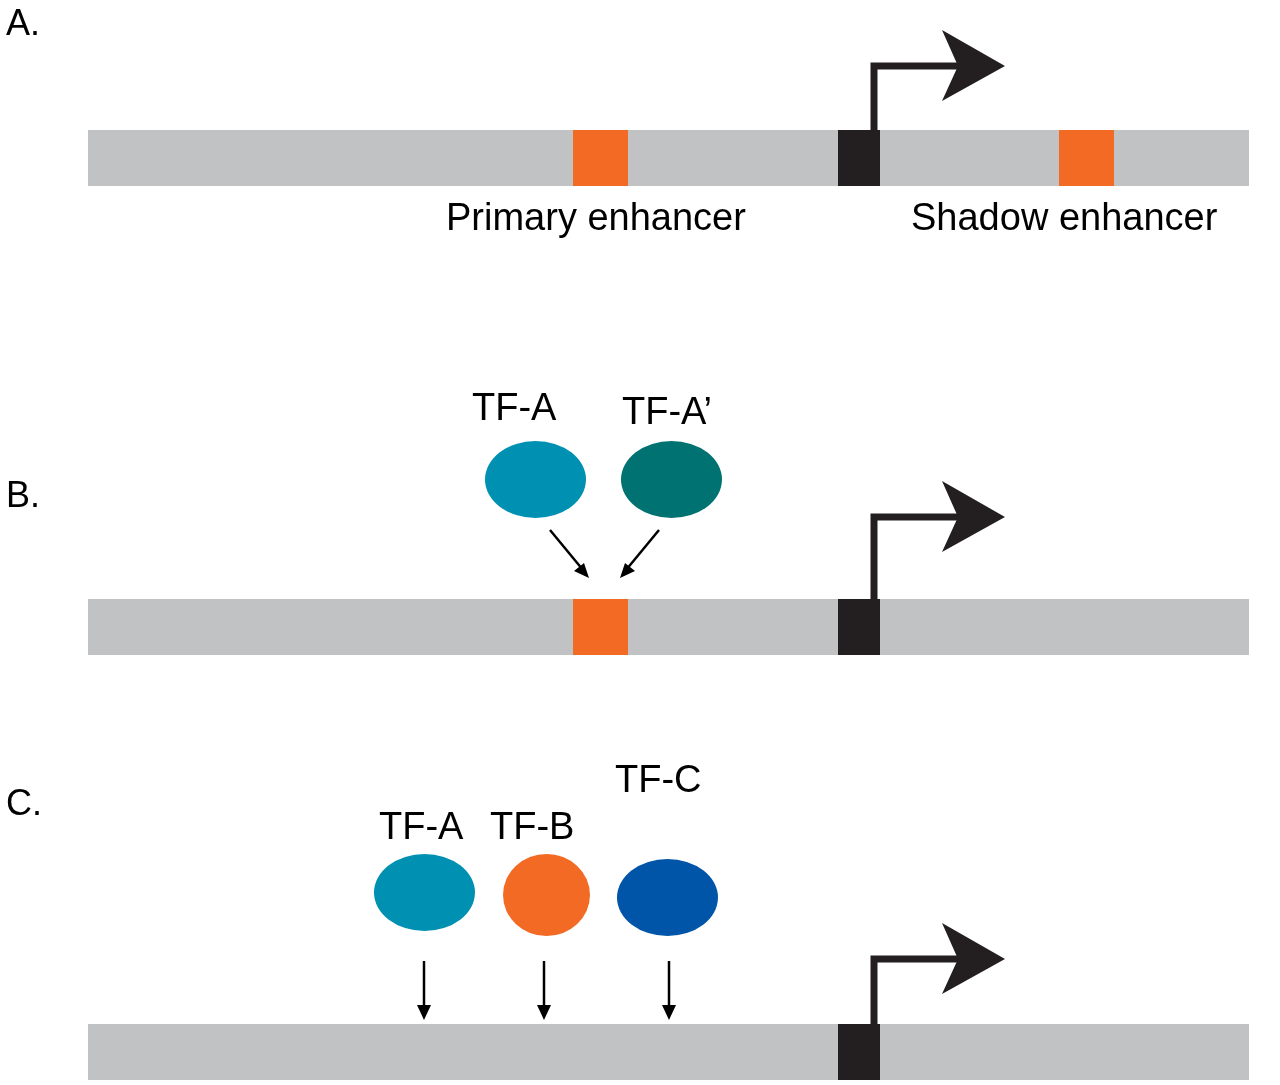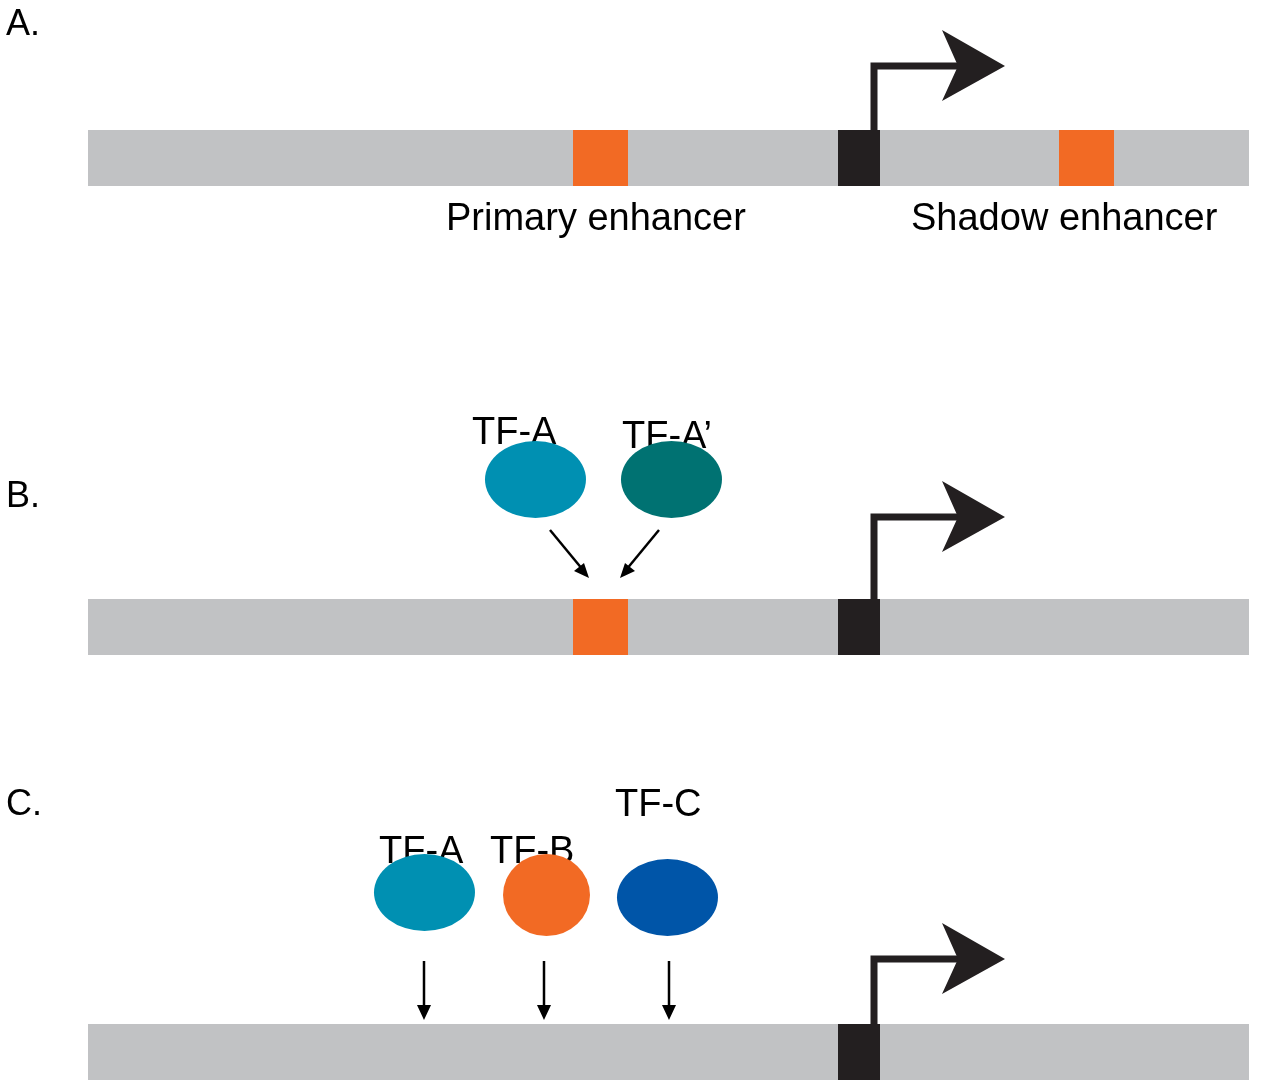--- a/index.html
+++ b/index.html
@@ -3,21 +3,21 @@
 <meta charset="utf-8">
 <style>
   html,body{margin:0;padding:0;background:#fff;}
   body{width:1280px;height:1085px;position:relative;overflow:hidden;font-family:"Liberation Sans",sans-serif;color:#000;}
   .abs{position:absolute;}
   .panel-label{font-size:36px;}
   .dna{position:absolute;left:88px;width:1161px;height:56px;background:#c1c2c4;}
   .enh{position:absolute;width:55px;height:56px;background:#f26a24;}
   .prom{position:absolute;width:42px;height:56px;background:#231f20;}
   .lbl{position:absolute;font-size:38px;white-space:nowrap;}
-  .tf{position:absolute;font-size:38px;white-space:nowrap;margin-top:24px;}
+  .tf{position:absolute;font-size:38px;white-space:nowrap;}
   .oval{position:absolute;border-radius:50%;}
   svg.ov{position:absolute;left:0;top:0;overflow:visible;}
 </style>
 </head>
 <body>
 
 <div class="abs panel-label" style="left:6px;top:2px;">A.</div>
 <div class="dna" style="top:130px;"></div>
 <div class="enh" style="left:573px;top:130px;"></div>
 <div class="enh" style="left:1059px;top:130px;"></div>

